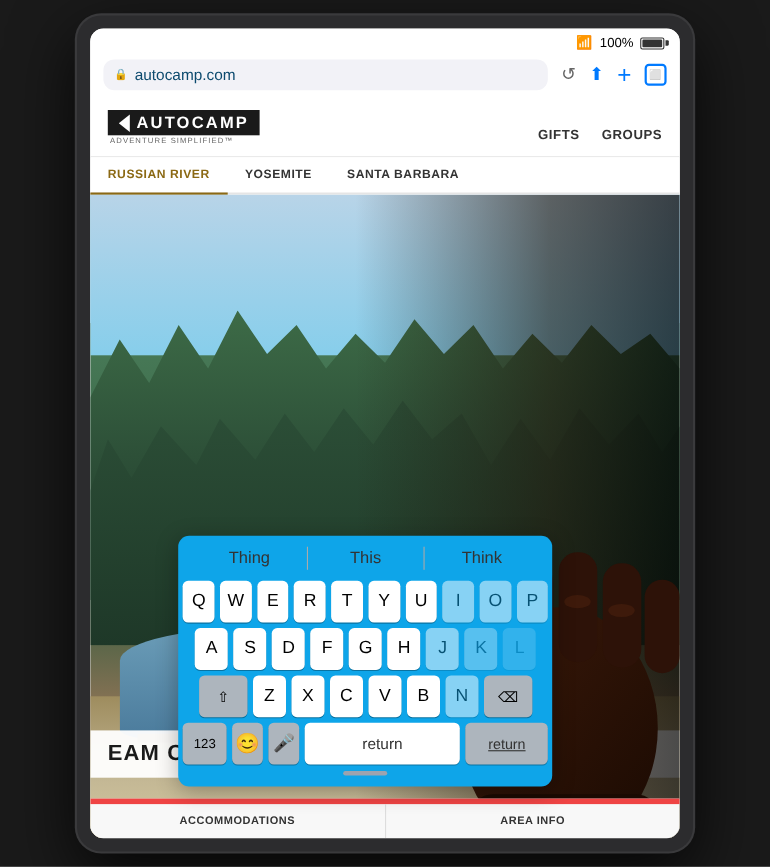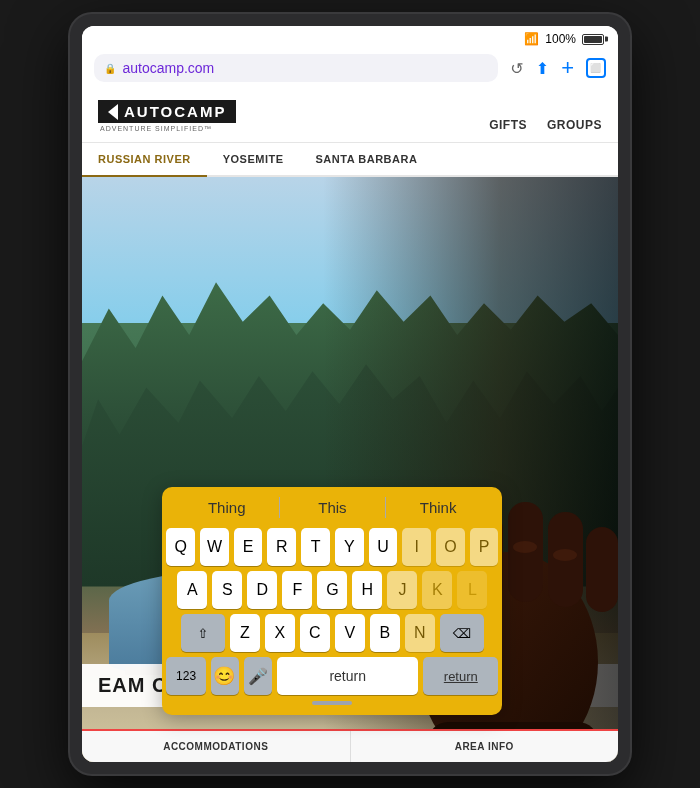--- a/index.html
+++ b/index.html
@@ -88,41 +88,41 @@
     .url-field {
       flex: 1;
       display: flex;
       align-items: center;
       gap: 6px;
       background: #f2f2f7;
       border-radius: 10px;
       padding: 6px 10px;
     }
     .url-field .lock-icon { font-size: 10px; color: #666; }
-    .url-field .url-text { font-size: 14px; color: #6d28d9; }
+    .url-field .url-text { font-size: 14px; color: #0c4a6e; }
     .url-action { font-size: 18px; color: #007aff; }
     .url-reload { font-size: 16px; color: #666; }
     .url-add { font-size: 20px; color: #007aff; font-weight: 300; }
     .url-tabs {
       width: 20px;
       height: 20px;
       border: 2px solid #007aff;
       border-radius: 4px;
       display: flex;
       align-items: center;
       justify-content: center;
       font-size: 10px;
       color: #007aff;
       font-weight: 600;
     }
 
     
     .site-nav {
       display: flex;
-      align-items: flex-end;
+      align-items: center;
       padding: 10px 16px;
       background: #fff;
       border-bottom: 1px solid #e5e5e5;
       flex-shrink: 0;
     }
     .logo-area {
       display: flex;
       flex-direction: column;
       margin-right: auto;
     }
@@ -289,21 +289,21 @@
       height: 350px;
       z-index: 3;
     }
 
     
     .keyboard-container {
       position: absolute;
       bottom: 8%;
       left: 15%;
       width: 340px;
-      background: #eab308;
+      background: #0ea5e9;
       border-radius: 10px;
       padding: 6px 4px 10px;
       z-index: 10;
       box-shadow: 0 4px 20px rgba(0,0,0,0.3);
     }
 
     
     .autocomplete-bar {
       display: flex;
       justify-content: space-between;
@@ -389,21 +389,21 @@
     }
 
     
     .bottom-nav {
       position: absolute;
       bottom: 0;
       left: 0;
       right: 0;
       display: flex;
       background: #f8f8f8;
-      border-top: 2px solid #ef4444;
+      border-top: 5px solid #ef4444;
       z-index: 5;
     }
     .bottom-tab {
       flex: 1;
       padding: 10px 8px;
       text-align: center;
       font-size: 10px;
       font-weight: 600;
       color: #333;
       text-transform: uppercase;

